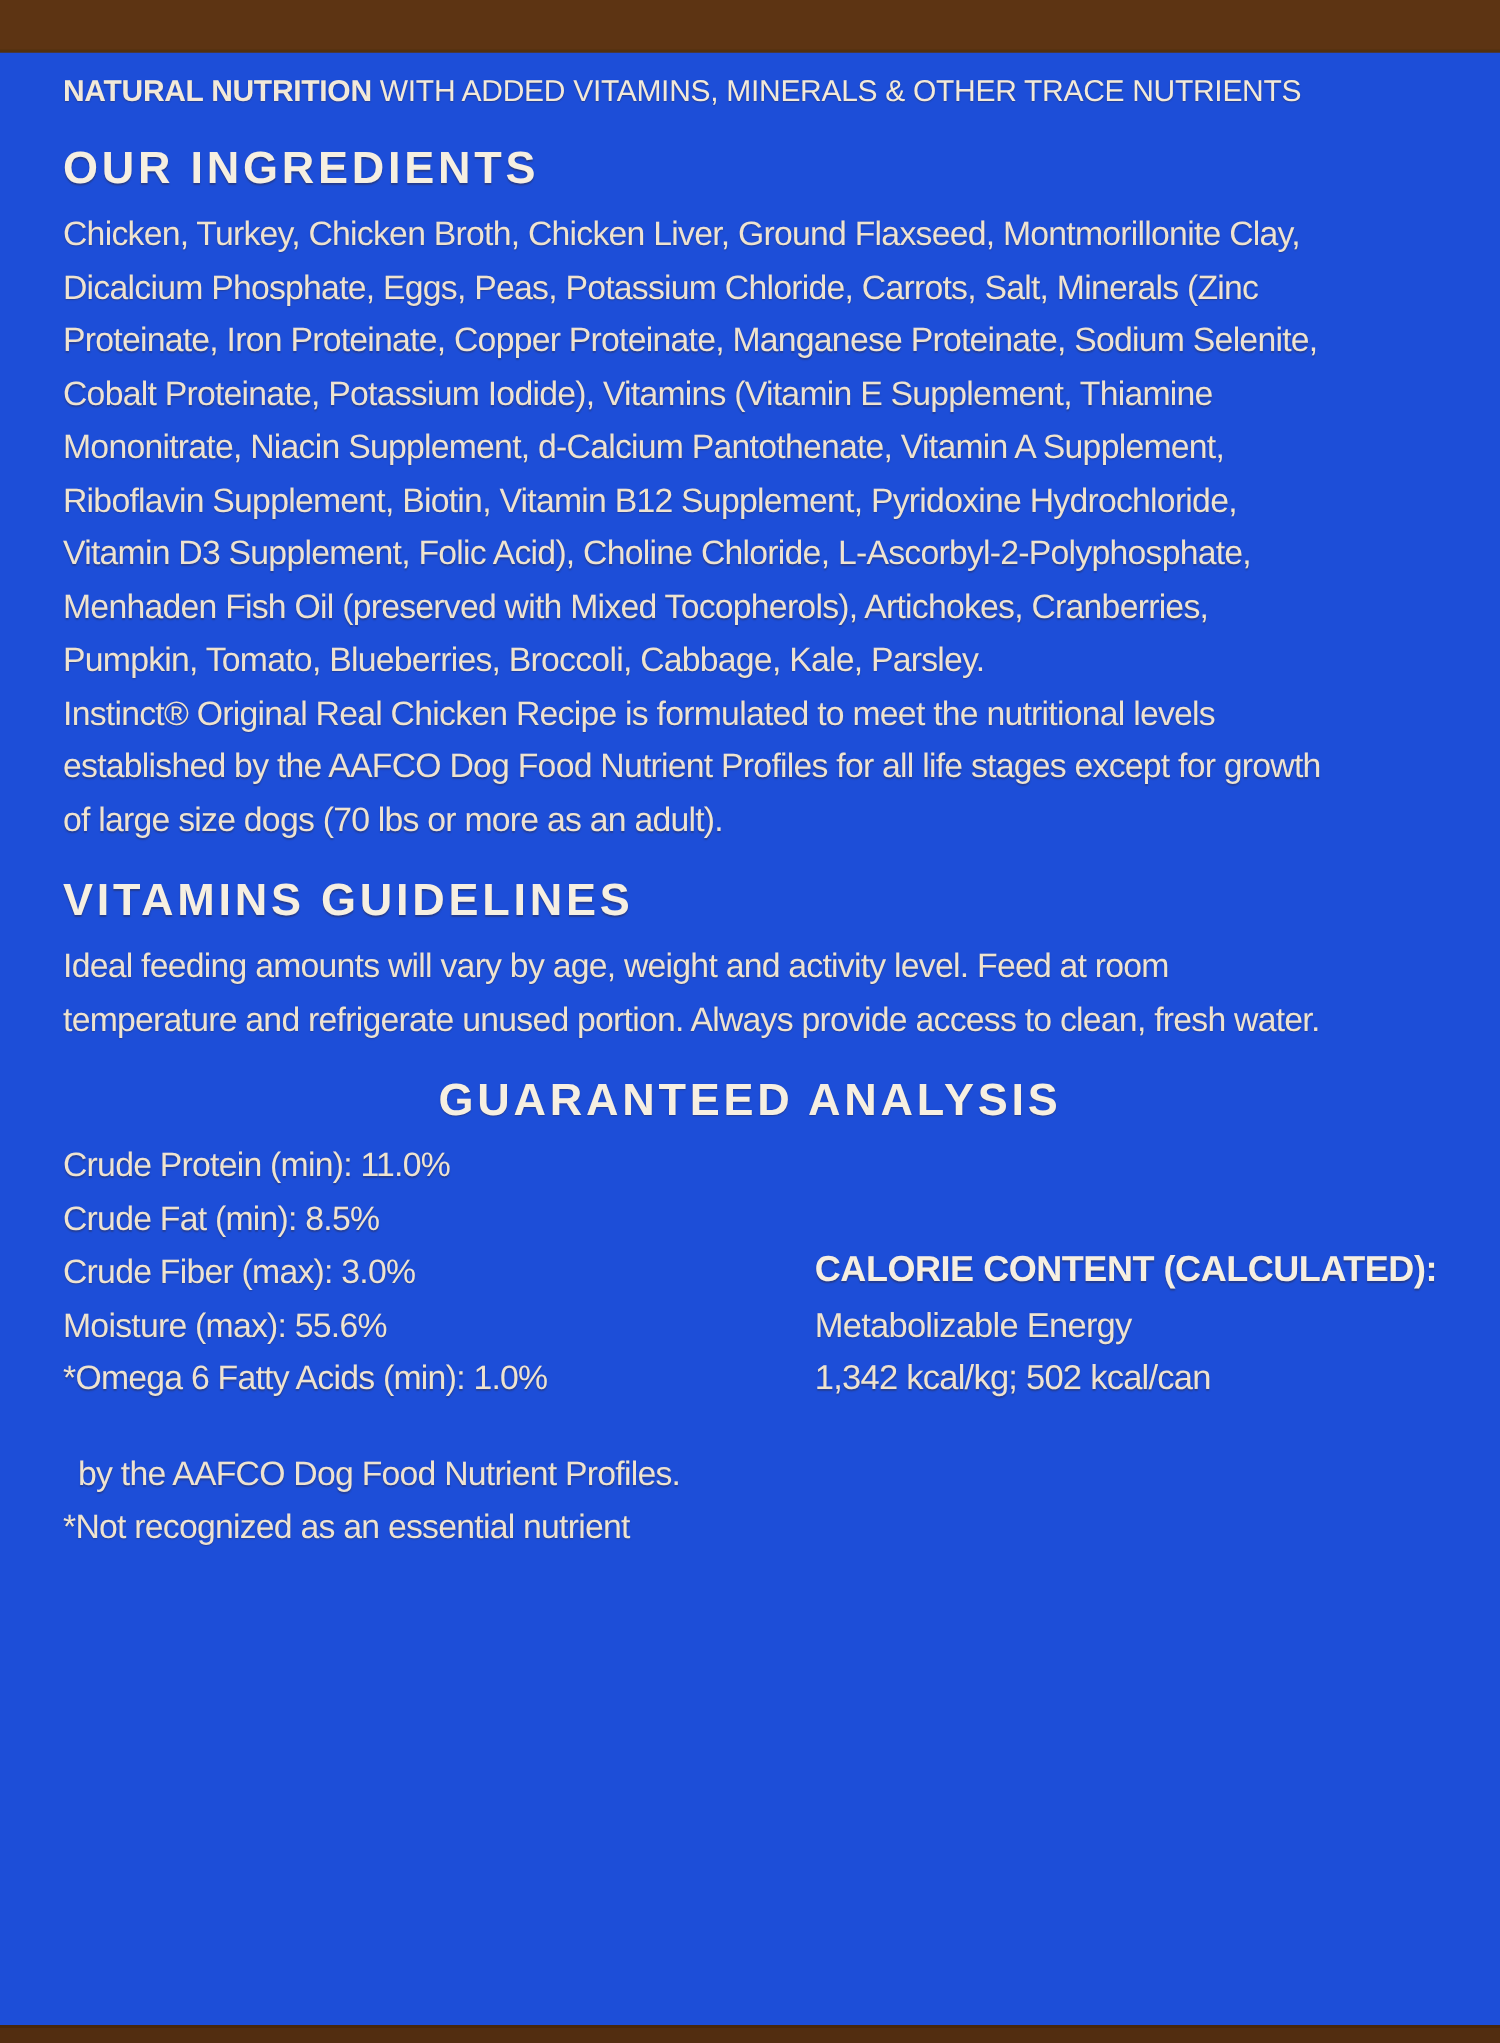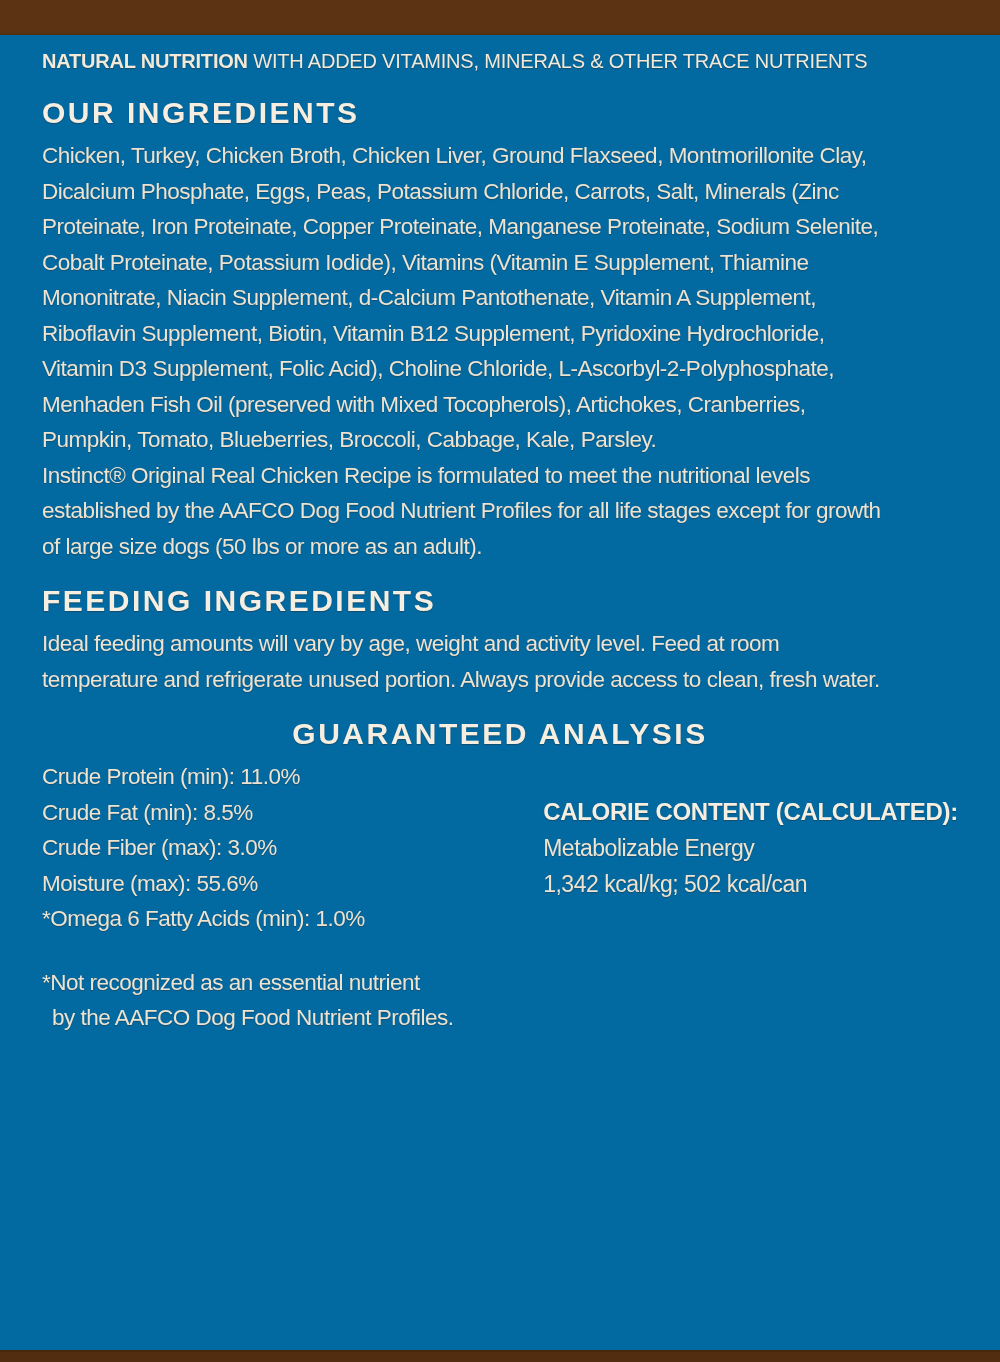--- a/index.html
+++ b/index.html
@@ -5,21 +5,21 @@
   html, body {
     margin: 0;
     padding: 0;
     background: #2b2b2b;
   }
   .label {
     position: relative;
     width: 1000px;
     height: 1362px;
     margin: 0 auto;
-    background: #0369a1;
+    background: #1d4ed8;
     overflow: hidden;
     font-family: "Liberation Sans", sans-serif;
     color: #eee3d0;
   }
   .edge-top {
     position: absolute;
     top: 0; left: 0; right: 0;
     height: 33px;
     background: #5d3413;
     border-bottom: 2px solid #52300f;
@@ -68,21 +68,21 @@
   .rule-line {
     font-size: 22.5px;
     line-height: 35.5px;
     letter-spacing: -0.5px;
     color: #eee3d0;
     text-shadow: 0 1px 1px rgba(50,25,5,0.3);
   }
   .ga-heading { margin-top: 26px; text-align: center; }
   .ga-grid {
     display: flex;
-    align-items: center;
+    align-items: flex-end;
   }
   .ga-items {
     list-style: none;
     margin: 0;
     padding: 0;
     width: 566px;
   }
   .ga-items li {
     font-size: 22.5px;
     line-height: 35.5px;
@@ -136,25 +136,25 @@
 Mononitrate, Niacin Supplement, d-Calcium Pantothenate, Vitamin A Supplement,
 Riboflavin Supplement, Biotin, Vitamin B12 Supplement, Pyridoxine Hydrochloride,
 Vitamin D3 Supplement, Folic Acid), Choline Chloride, L-Ascorbyl-2-Polyphosphate,
 Menhaden Fish Oil (preserved with Mixed Tocopherols), Artichokes, Cranberries,
 Pumpkin, Tomato, Blueberries, Broccoli, Cabbage, Kale, Parsley.</p>
     </section>
 
     <section>
       <p class="body-text">Instinct® Original Real Chicken Recipe is formulated to meet the nutritional levels
 established by the AAFCO Dog Food Nutrient Profiles for all life stages except for growth
-of large size dogs (50 lbs or more as an adult).</p>
+of large size dogs (70 lbs or more as an adult).</p>
     </section>
 
     <section>
-      <h2 class="sec-heading">FEEDING INGREDIENTS</h2>
+      <h2 class="sec-heading">VITAMINS GUIDELINES</h2>
       <p class="body-text">Ideal feeding amounts will vary by age, weight and activity level. Feed at room
 temperature and refrigerate unused portion. Always provide access to clean, fresh water.</p>
     </section>
 
     <section>
       <h2 class="sec-heading ga-heading">GUARANTEED ANALYSIS</h2>
       <div class="ga-grid">
         <ul class="ga-items">
           <li>Crude Protein (min): 11.0%</li>
           <li>Crude Fat (min): 8.5%</li>
@@ -162,19 +162,19 @@
           <li>Moisture (max): 55.6%</li>
           <li>*Omega 6 Fatty Acids (min): 1.0%</li>
         </ul>
         <div class="calorie">
           <h3 class="calorie-heading">CALORIE CONTENT (CALCULATED):</h3>
           <p class="calorie-line">Metabolizable Energy</p>
           <p class="calorie-line">1,342 kcal/kg; 502 kcal/can</p>
         </div>
       </div>
       <div class="footnote">
+        <div class="footnote-line indented">by the AAFCO Dog Food Nutrient Profiles.</div>
         <div class="footnote-line">*Not recognized as an essential nutrient</div>
-        <div class="footnote-line indented">by the AAFCO Dog Food Nutrient Profiles.</div>
       </div>
     </section>
 
   </div>
 </div>
 
 </body></html>

